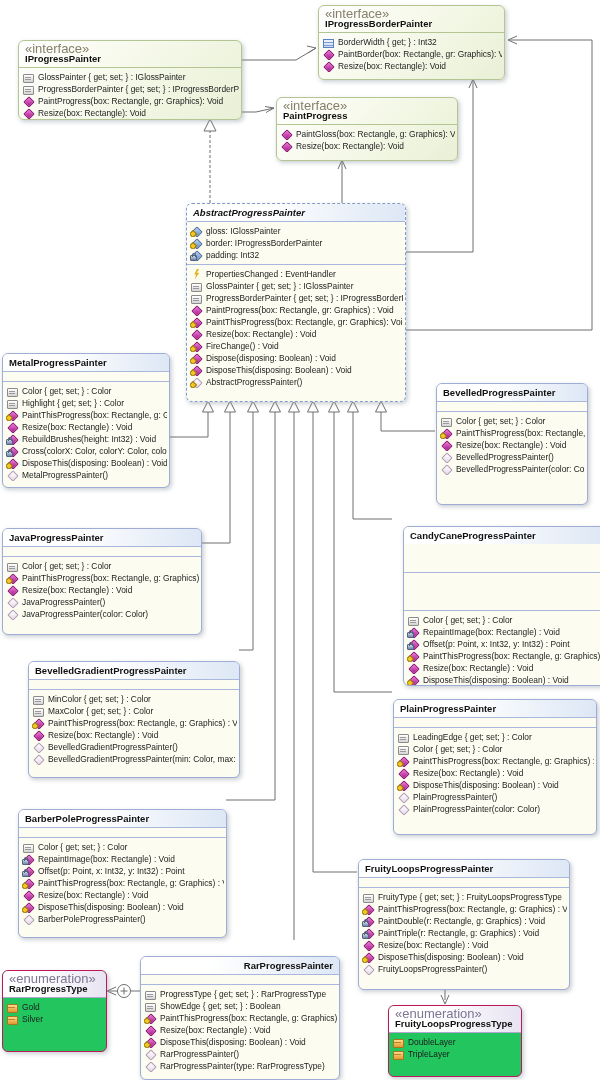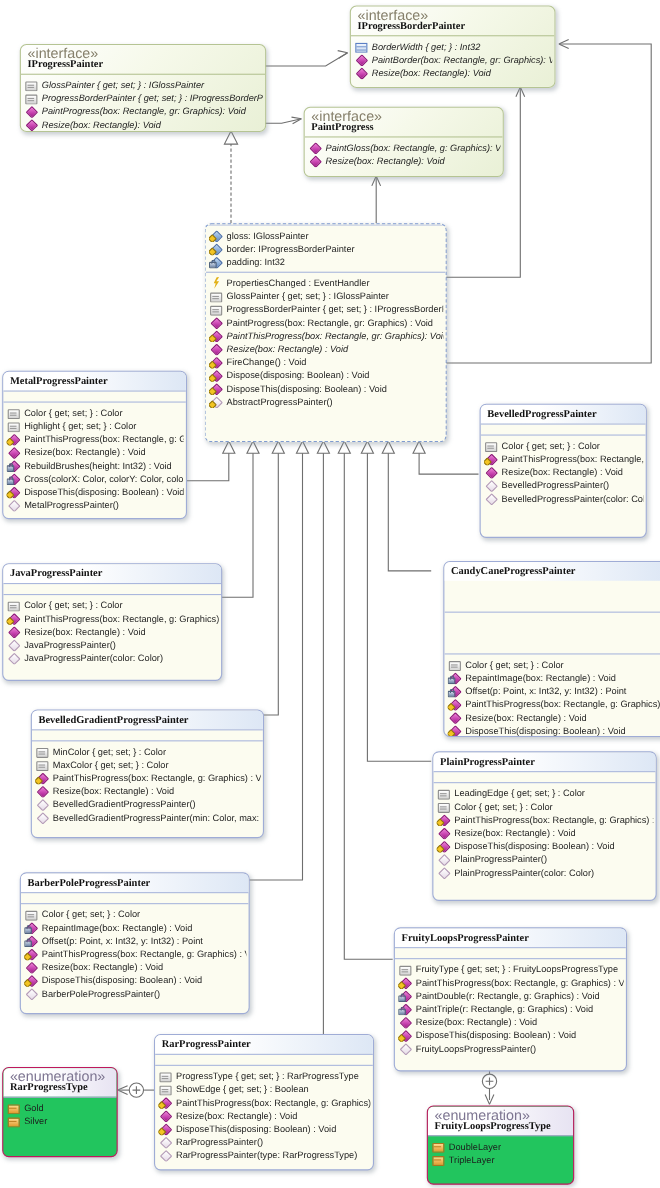--- a/index.html
+++ b/index.html
@@ -3,41 +3,41 @@
 <meta charset="utf-8">
 <style>
   html,body{margin:0;padding:0;background:#ffffff;}
   #canvas{position:relative;width:600px;height:1080px;background:#ffffff;overflow:hidden;
           font-family:"Liberation Sans",sans-serif;}
   #wires{position:absolute;left:0;top:0;z-index:0;}
 
   .uml-box{position:absolute;z-index:1;border-radius:6px;display:flex;flex-direction:column;
            overflow:hidden;box-shadow:1.5px 2px 4px rgba(140,150,160,.45);}
   .kind-interface{border:1px solid #b5c493;background:linear-gradient(135deg,#ffffff 0%,#f6f9ea 45%,#e9f0d6 100%);}
-  .kind-class{border:1px solid #9facd6;background:#fcfcf0;}
+  .kind-class{border:1px solid #9facd6;background:#fcfcf0;margin-top:16px;}
   .kind-abstract{border:1px dashed #7f9bd0;background:#fcfcf0;}
   .kind-enum{border:1px solid #be185d;background:#22c55e;}
 
   .box-header{padding:3px 6px 2px 6px;flex:0 0 auto;}
   .kind-class .box-header,.kind-abstract .box-header{background:linear-gradient(to right,#ffffff 35%,#dde7f5 100%);}
   .kind-enum .box-header{background:linear-gradient(to right,#ffffff 35%,#e7e3f2 100%);}
   .stereotype{font-size:13px;color:#857f6a;line-height:9px;}
   .kind-enum .stereotype{color:#7d7591;}
-  .box-title{font-size:9.5px;font-weight:bold;color:#111;line-height:12px;white-space:nowrap;font-family:Liberation Serif, serif;}
+  .box-title{font-size:9.5px;font-weight:bold;color:#111;line-height:12px;white-space:nowrap;}
   .kind-abstract .box-title{font-style:italic;}
 
   .compartment{border-top:1px solid #aab7dd;padding:3px 2px 3px 3px;flex:0 0 auto;overflow:hidden;}
   .kind-interface .compartment{border-top-color:#b5c493;}
   .kind-enum .compartment{border-top-color:#b1a6d0;}
   .compartment.grow{flex:1 1 auto;}
   .compartment.empty{min-height:9px;padding:0;}
 
   .member-row{display:flex;align-items:center;height:12px;white-space:nowrap;overflow:hidden;}
   .member-text{font-size:8.4px;color:#1c1c1c;margin-left:3px;}
-  .member-text.italic{font-style:italic;}
+  .member-text.italic{}
 
   
   .mi{position:relative;width:13px;height:11px;flex:0 0 13px;}
   .mi-method::before,.mi-ctor::before,.mi-field::before{content:"";position:absolute;left:3px;top:2px;width:6px;height:6px;
       transform:rotate(45deg);border-radius:1px;}
   .mi-method::before{background:linear-gradient(135deg,#f07ad8,#a5188d);border:1px solid #8c1277;}
   .mi-ctor::before{background:linear-gradient(135deg,#ffffff,#e6dbe8);border:1px solid #b39ab8;}
   .mi-field::before{background:linear-gradient(135deg,#bcd6f2,#5f8ac2);border:1px solid #4a6da8;}
   .mi-property::before{content:"";position:absolute;left:1px;top:2px;width:9px;height:7px;
       background:linear-gradient(#ffffff,#d4d4d4);border:1px solid #8b8b8b;border-radius:1px;}
@@ -209,20 +209,23 @@
           <span class="mi mi-method"></span>
           <span class="member-text italic">PaintGloss(box: Rectangle, g: Graphics): Void</span>
         </div>
         <div class="member-row">
           <span class="mi mi-method"></span>
           <span class="member-text italic">Resize(box: Rectangle): Void</span>
         </div>
       </div>
     </div>
     <div class="uml-box kind-abstract" style="left: 186px; top: 203px; width: 218px; height: 197px;">
+      <div class="box-header">
+        <div class="box-title">AbstractProgressPainter</div>
+      </div>
       <div class="compartment">
         <div class="member-row">
           <span class="mi mi-field">
             <span class="ov ov-key"></span>
           </span>
           <span class="member-text">gloss: IGlossPainter</span>
         </div>
         <div class="member-row">
           <span class="mi mi-field">
             <span class="ov ov-key"></span>
@@ -606,21 +609,21 @@
             <span class="ov ov-key"></span>
           </span>
           <span class="member-text">DisposeThis(disposing: Boolean) : Void</span>
         </div>
         <div class="member-row">
           <span class="mi mi-ctor"></span>
           <span class="member-text">FruityLoopsProgressPainter()</span>
         </div>
       </div>
     </div>
-    <div class="uml-box kind-class" style="left: 140px; top: 940px; width: 198px; height: 122px;">
+    <div class="uml-box kind-class" style="left: 140px; top: 940px; width: 198px; height: 122px; text-align: right;">
       <div class="box-header">
         <div class="box-title">RarProgressPainter</div>
       </div>
       <div class="compartment empty"></div>
       <div class="compartment grow">
         <div class="member-row">
           <span class="mi mi-property"></span>
           <span class="member-text">ProgressType { get; set; } : RarProgressType</span>
         </div>
         <div class="member-row">

